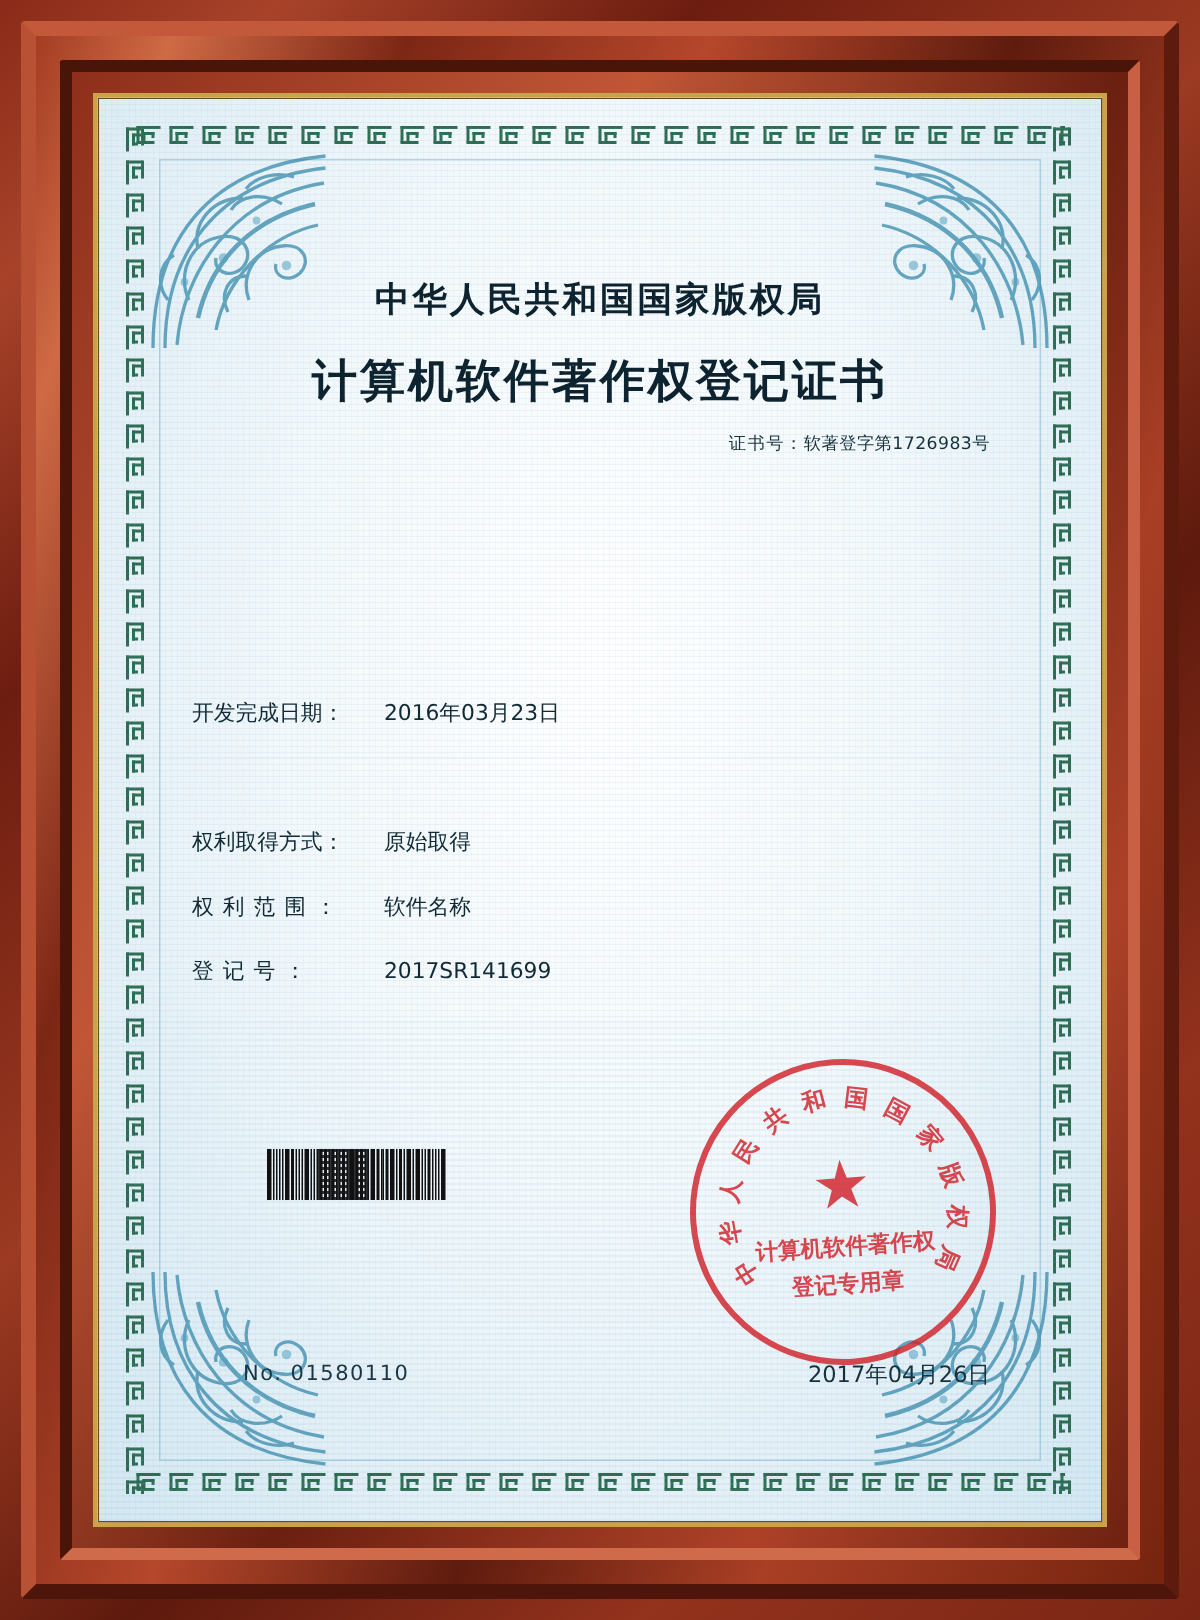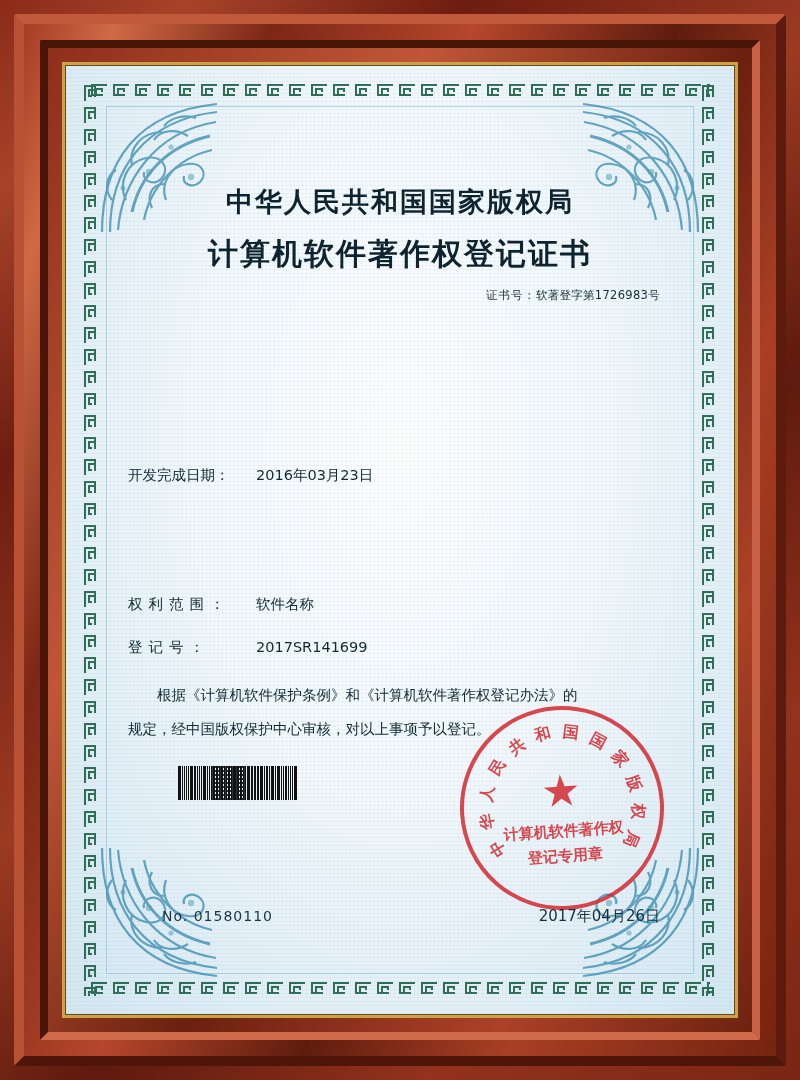--- a/index.html
+++ b/index.html
@@ -116,21 +116,21 @@
     position: absolute;
     left: 0; top: 0; right: 0; bottom: 0;
     z-index: 5;
   }
   .title1 {
     position: absolute;
     top: 118px; left: 0; right: 0;
     text-align: center;
     font-family: "DejaVu Serif", "Liberation Serif", serif;
     font-weight: bold;
-    font-size: 27px;
+    font-size: 23px;
     letter-spacing: 2px;
     color: #0d2330;
   }
   .title2 {
     position: absolute;
     top: 168px; left: 0; right: 0;
     text-align: center;
     font-family: "DejaVu Serif", "Liberation Serif", serif;
     font-weight: bold;
     font-size: 30px;
@@ -1260,31 +1260,30 @@
       <div class="cert-no">
         <span class="lbl">证书号：</span><span>软著登字第1726983号</span>
       </div>
 
 
 
 
       <div class="field f-dev">
         <span class="label">开发完成日期：</span><span class="value">2016年03月23日</span>
       </div>
+      <div class="field f-right">
+        <span class="label">权利取得方式：</span><span class="value">原始取得</span>
+      </div>
       <div class="field f-scope">
         <span class="label spread">权利范围：</span><span class="value">软件名称</span>
       </div>
       <div class="field f-reg">
         <span class="label spread">登记号：</span><span class="value">2017SR141699</span>
       </div>
 
-      <div class="para p1">
-        <div>根据《计算机软件保护条例》和《计算机软件著作权登记办法》的</div>
-        <div style="text-indent:0">规定，经中国版权保护中心审核，对以上事项予以登记。</div>
-      </div>
 
       <div class="barcode" id="barcode">
           <i style="width: 3px;"></i>
           <i style="width: 1px;"></i>
           <i style="width: 2px;"></i>
           <i style="width: 1px;"></i>
           <i style="width: 1px;"></i>
           <i style="width: 3px;"></i>
           <i style="width: 2px;"></i>
           <i style="width: 1px;"></i>

